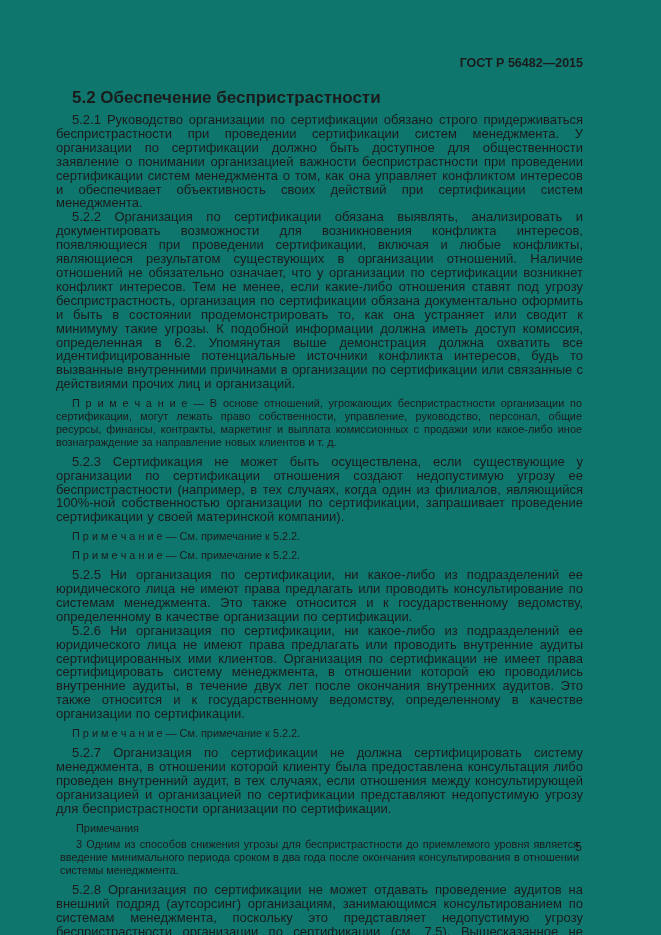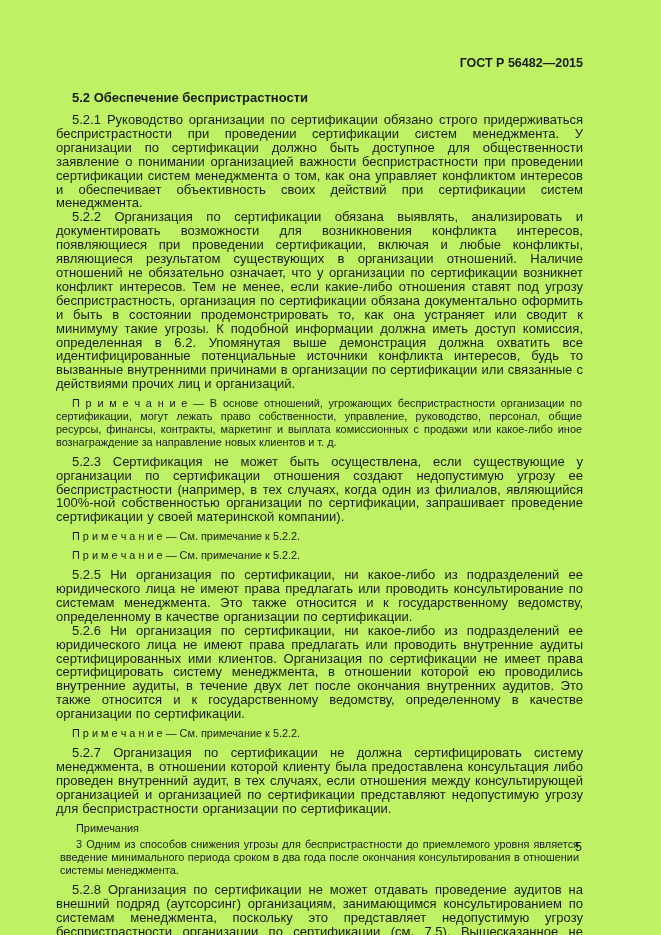--- a/index.html
+++ b/index.html
@@ -4,37 +4,37 @@
 <style>
   html, body {
     margin: 0;
     padding: 0;
     background: #ffffff;
   }
   .page {
     position: relative;
     width: 661px;
     height: 935px;
-    background: #bef264;
+    background: #0f766e;
     box-sizing: border-box;
     padding: 56px 78px 0 56px;
     font-family: "Liberation Sans", sans-serif;
     color: #1b1b1b;
     overflow: hidden;
   }
   .running-header {
     text-align: right;
     font-weight: bold;
     font-size: 12.5px;
     line-height: 14px;
     margin: 0 0 21px 0;
   }
   .section-heading {
     font-weight: bold;
-    font-size: 13px;
+    font-size: 17px;
     line-height: 14px;
     text-indent: 16px;
     margin: 0 0 8px 0;
   }
   .para {
     font-size: 13px;
     line-height: 13.9px;
     text-align: justify;
     text-indent: 16px;
     margin: 0;

